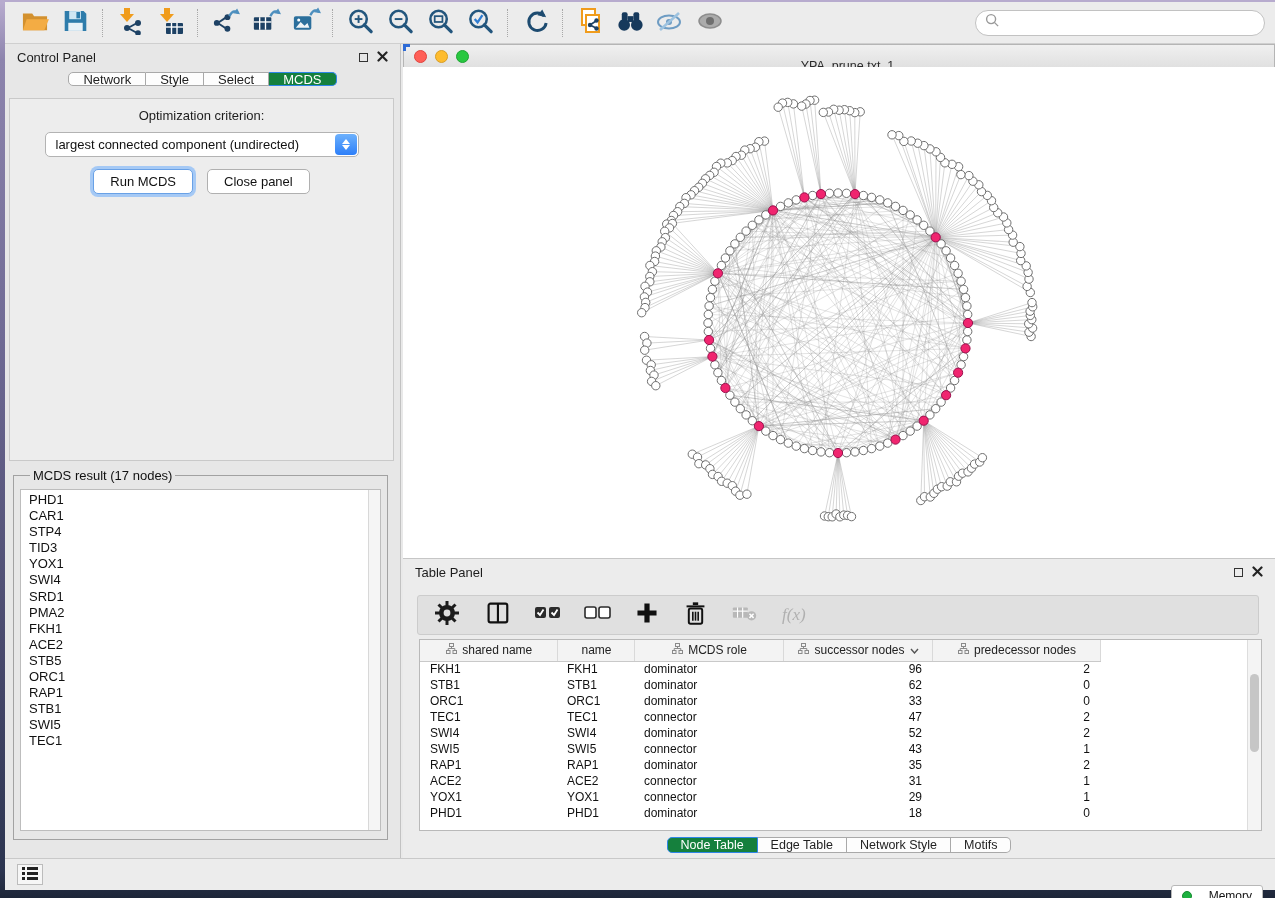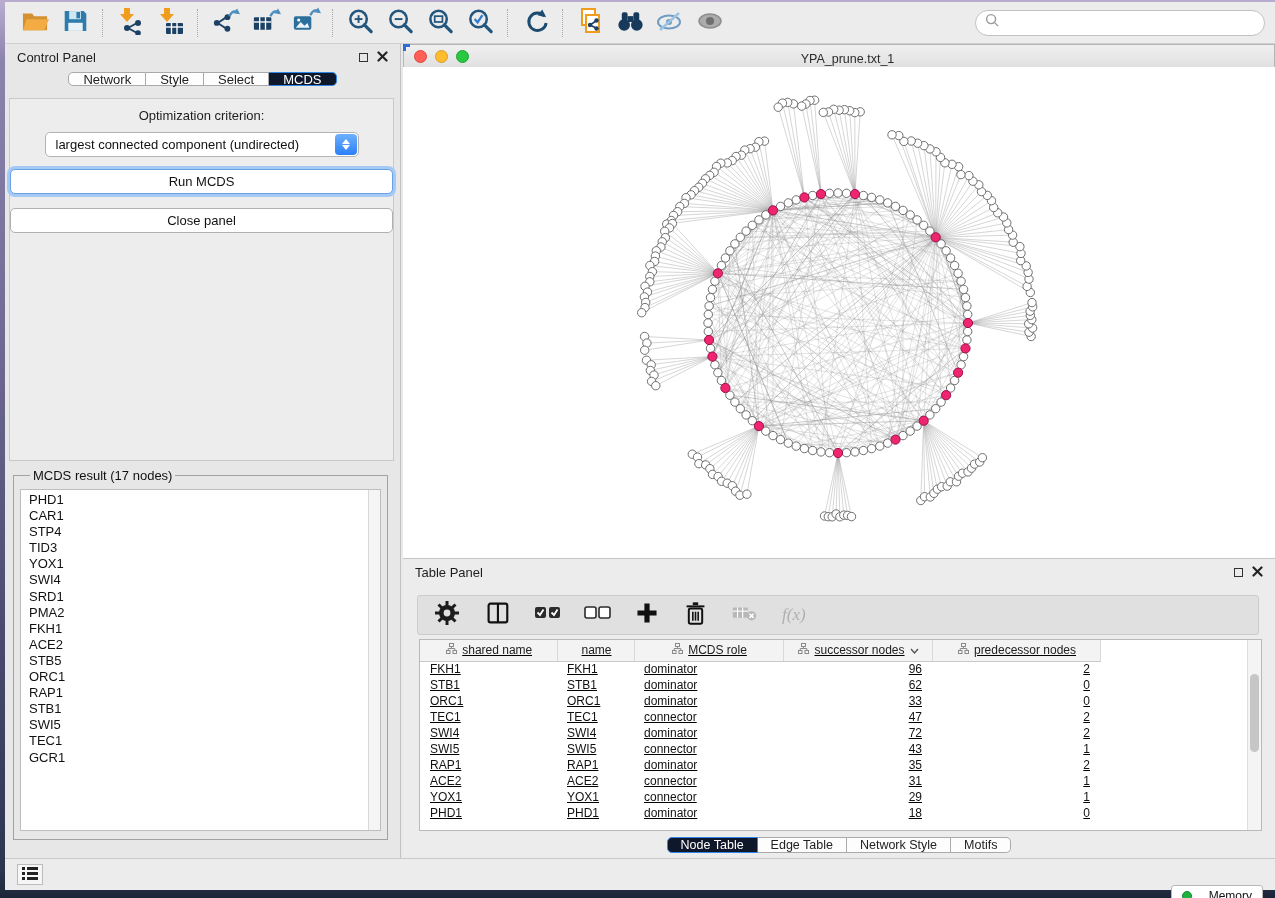--- a/index.html
+++ b/index.html
@@ -21,58 +21,58 @@
   .control-panel{position:absolute;left:0;top:42px;width:396px;bottom:32px;background:#e7e7e7;border-right:1px solid #c2c2c2;}
   .panel-header{height:26px;display:flex;align-items:center;justify-content:space-between;padding:0 12px;}
   .panel-title{font-size:13px;color:#1d1d1d;}
   .winbtns{display:flex;align-items:center;gap:9px;}
   .float-box{width:9px;height:9px;border:1.5px solid #333;display:inline-block;}
   .seg-row{display:flex;justify-content:center;margin-top:2px;}
   .seg{font-size:13px;color:#222;background:#fdfdfd;border:1px solid #a9a9a9;border-left-width:0;
     padding:2px 14px;height:14px;display:flex;align-items:center;}
   .seg:first-child{border-left-width:1px;border-radius:5px 0 0 5px;}
   .seg:last-child{border-radius:0 5px 5px 0;}
-  .seg.selected{background:#0f172a;border-color:#2f86e8;color:#fff;}
+  .seg.selected{background:#15803d;border-color:#2f86e8;color:#fff;}
   .cp-content{position:absolute;left:4px;right:6px;top:54px;height:363px;background:#ededed;border:1px solid #c9c9c9;}
   .opt-label{text-align:center;font-size:13px;color:#1d1d1d;margin-top:9px;}
   .dropdown{margin:9px auto 0;width:314px;height:25px;background:#fff;border:1px solid #b3b3b3;border-radius:5px;
     display:flex;align-items:center;padding-left:10px;font-size:13px;color:#111;position:relative;}
   .stepper{position:absolute;right:1px;top:1px;width:22px;height:21px;border-radius:4px;
     background:linear-gradient(#6db1fc,#2d7ff9);display:flex;flex-direction:column;align-items:center;justify-content:center;gap:1px;}
   .tri-up{width:0;height:0;border-left:4px solid transparent;border-right:4px solid transparent;border-bottom:5px solid #fff;}
   .tri-dn{width:0;height:0;border-left:4px solid transparent;border-right:4px solid transparent;border-top:5px solid #fff;}
-  .btn-row{display:flex;justify-content:center;gap:14px;margin-top:12px;flex-direction:column;}
+  .btn-row{display:flex;justify-content:center;gap:14px;margin-top:12px;}
   .pbtn{font-size:13px;color:#111;background:#fff;border:1px solid #b0b0b0;border-radius:5px;padding:3px 16px;height:25px;}
   .pbtn.focused{box-shadow:0 0 0 3px #a5c9f5;border-color:#69a1e6;}
   fieldset.mcds{position:absolute;left:8px;right:12px;top:424px;bottom:18px;border:1px solid #a2a2a2;margin:0;padding:0;}
   fieldset.mcds legend{font-size:13px;color:#111;margin-left:16px;padding:0 3px;}
   .list-box{position:absolute;left:6px;right:6px;top:6px;bottom:8px;background:#fff;border:1px solid #bdbdbd;display:flex;}
   .list-box ul{list-style:none;margin:0;padding:2px 0 0 8px;flex:1;}
   .list-box li{font-size:13px;line-height:16.1px;color:#111;}
   .vtrack{width:12px;background:#f5f5f5;border-left:1px solid #d8d8d8;}
 
   
   .network-panel{position:absolute;left:398px;right:0;top:42px;height:514px;}
   .titlebar{position:relative;height:30px;background:linear-gradient(#f0f0f0,#dcdcdc);
-    border:1px solid #b5b5b5;border-bottom-color:#a5a5a5;display:flex;align-items:center;padding-left:17px;}
+    border:1px solid #b5b5b5;border-bottom-color:#a5a5a5;display:flex;align-items:flex-end;padding-left:17px;}
   .corner-mark{position:absolute;left:-1px;top:-1px;width:7px;height:7px;border-left:3px solid #2e6bd6;border-top:3px solid #2e6bd6;}
   .lights{position:absolute;left:10px;top:5px;display:flex;gap:8px;}
   .light{width:13px;height:13px;border-radius:50%;}
   .light.red{background:#ff5f57;border:1px solid #e0443e;}
   .light.yellow{background:#febc2e;border:1px solid #d89e24;}
   .light.green{background:#28c840;border:1px solid #1ea433;}
   .net-title{flex:1;text-align:center;font-size:12.5px;color:#2b2b2b;}
   .canvas{position:absolute;left:0;right:0;top:23px;bottom:0;background:#fff;}
 
   
   .table-panel{position:absolute;left:398px;right:0;top:556px;bottom:32px;background:#ececec;border-top:1px solid #c6c6c6;}
   .tp-toolbar{position:absolute;left:14px;right:16px;top:36px;height:40px;background:#e0e0e0;
     border:1px solid #cccccc;border-radius:3px;display:flex;align-items:center;gap:23px;padding:0 16px;}
   .tp-tablewrap{position:absolute;left:16px;right:13px;top:80px;height:192px;background:#fff;border:1px solid #b9b9b9;overflow:hidden;}
-  table.node-table{border-collapse:collapse;table-layout:fixed;width:680px;text-decoration:underline;}
+  table.node-table{border-collapse:collapse;table-layout:fixed;width:680px;}
   .node-table th{height:21px;background:#f3f3f3;border-right:1px solid #d9d9d9;border-bottom:1px solid #c9c9c9;
     font-weight:normal;font-size:12px;color:#222;position:relative;padding:0 4px 0 6px;white-space:nowrap;overflow:hidden;}
   .th-inner{display:flex;align-items:center;gap:5px;justify-content:center;}
   .th-inner .lbl{overflow:hidden;text-overflow:ellipsis;}
   .node-table td{height:16px;font-size:12px;color:#111;padding:0 10px;white-space:nowrap;overflow:hidden;}
   .node-table td.num{text-align:right;}
   .tp-scroll{position:absolute;right:0;top:0;bottom:0;width:14px;background:#f4f4f4;border-left:1px solid #ddd;}
   .tp-thumb{position:absolute;left:2px;right:2px;top:34px;height:78px;background:#c6c6c6;border-radius:6px;}
   .tp-tabs{position:absolute;left:0;right:0;top:276px;display:flex;justify-content:center;}
   .tp-tabs .seg{font-size:12.5px;height:16px;padding:1px 13px;}
@@ -304,21 +304,20 @@
             <li>SRD1</li>
             <li>PMA2</li>
             <li>FKH1</li>
             <li>ACE2</li>
             <li>STB5</li>
             <li>ORC1</li>
             <li>RAP1</li>
             <li>STB1</li>
             <li>SWI5</li>
             <li>TEC1</li>
-            <li>GCR1</li>
           </ul>
         <div class="vtrack"></div>
       </div>
     </fieldset>
   </div>
 
   <div class="network-panel">
     <div class="titlebar">
       <span class="corner-mark"></span>
       <span class="lights">
@@ -1214,21 +1213,21 @@
               <td>TEC1</td>
               <td>TEC1</td>
               <td>connector</td>
               <td class="num">47</td>
               <td class="num">2</td>
             </tr>
             <tr>
               <td>SWI4</td>
               <td>SWI4</td>
               <td>dominator</td>
-              <td class="num">72</td>
+              <td class="num">52</td>
               <td class="num">2</td>
             </tr>
             <tr>
               <td>SWI5</td>
               <td>SWI5</td>
               <td>connector</td>
               <td class="num">43</td>
               <td class="num">1</td>
             </tr>
             <tr>

